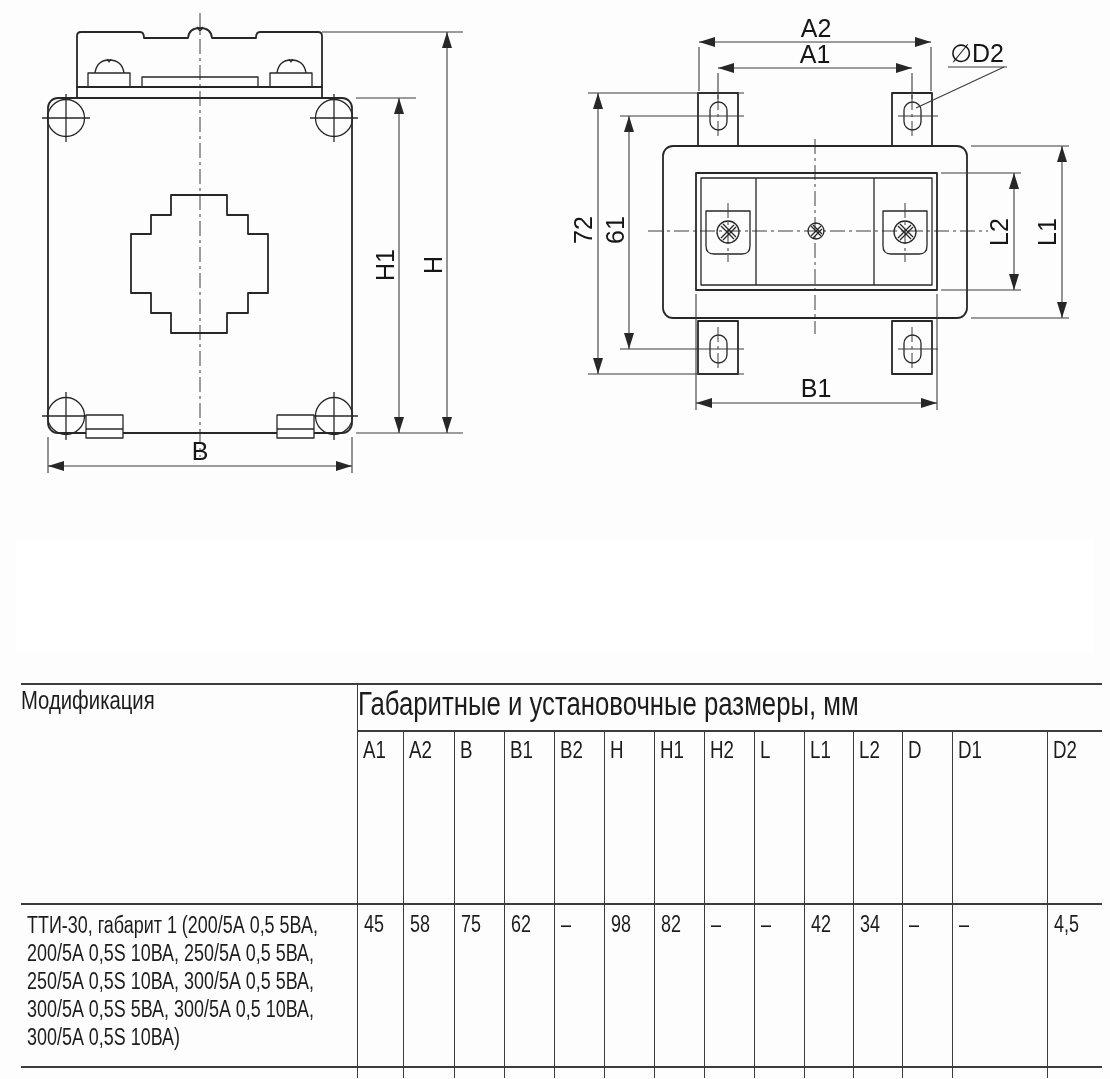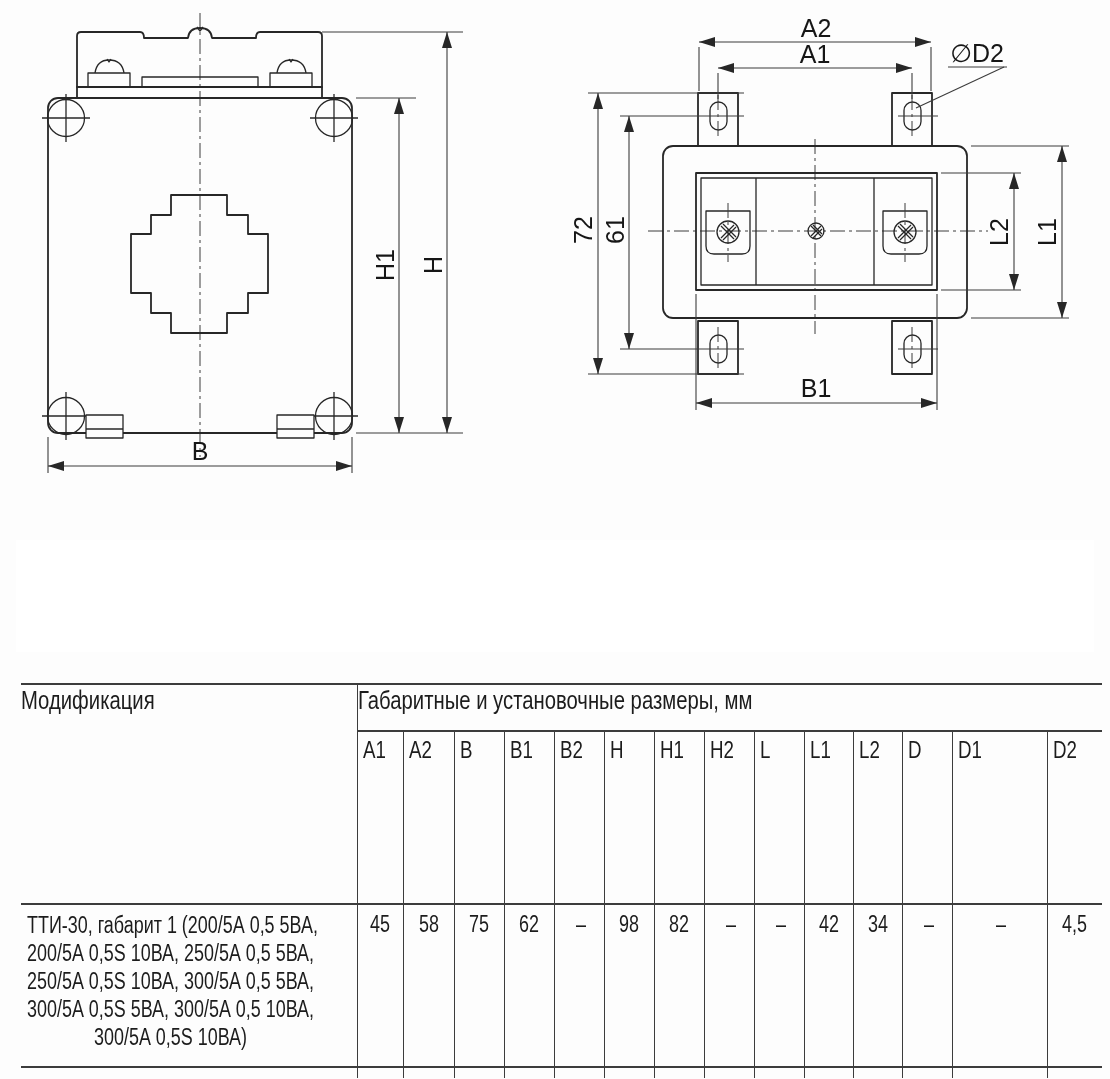--- a/index.html
+++ b/index.html
@@ -14,25 +14,25 @@
   .thin { stroke:#3c3c3c; stroke-width:1.1; fill:none; }
   .cl   { stroke:#3c3c3c; stroke-width:1; fill:none; stroke-dasharray:15 4 3 4; }
   .arr  { fill:#272727; stroke:none; }
   .lbl  { font-family:"Liberation Sans",sans-serif; font-size:25px; fill:#161616; }
 
   table.spec { position:absolute; left:21px; top:683px; width:1081px; border-collapse:collapse;
                table-layout:fixed; color:#1c1c1c;
                border-top:2px solid #3c3c3c; border-bottom:2px solid #3c3c3c; }
   table.spec th, table.spec td { font-weight:normal; text-align:left; vertical-align:top; padding:0; }
   th.mod   { border-right:1.5px solid #3c3c3c; padding:10px 0 0 6px; font-size:26px; }
-  th.group { border-bottom:2px solid #3c3c3c; padding:10px 0 0 8px; font-size:26px; }
+  th.group { border-bottom:2px solid #3c3c3c; padding:10px 0 0 8px; font-size:33px; }
   tr.sub th { border-right:1.5px solid #3c3c3c; padding:4px 0 0 5px; font-size:24px; height:167px; }
   tr.sub th:last-child { border-right:none;margin-top:42px; }
   tr.data td { border-top:2px solid #3c3c3c; border-right:1.5px solid #3c3c3c;
-               padding:6px 0 0 6px; font-size:23px; height:155px; position:relative;text-align:center; }
+               padding:6px 0 0 6px; font-size:23px; height:155px; position:relative; }
   tr.data td:last-child { border-right:none; }
   tr.data td:not(:last-child)::after { content:""; position:absolute; right:-1.5px; bottom:-12px;
                width:1.5px; height:12px; background:#3c3c3c; }
   tr.data td .line { line-height:28px; }
   .cx { display:inline-block; transform:scaleX(0.78); transform-origin:0 0; white-space:nowrap; }
   tr.one { height:47px; }
 </style>
 </head>
 <body>
 

